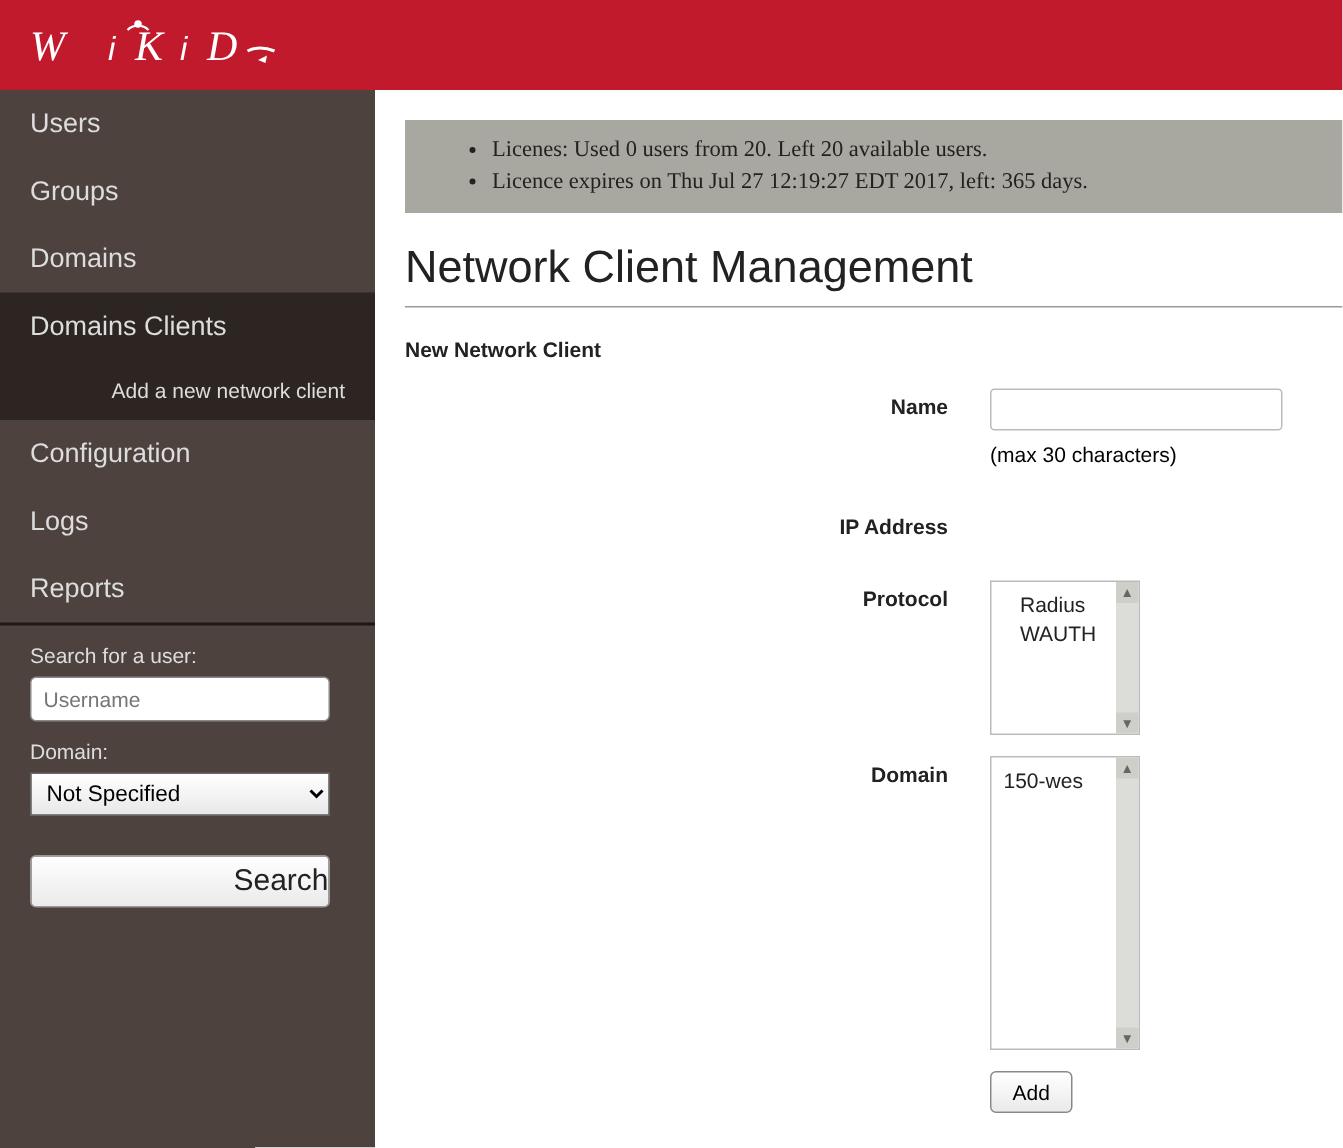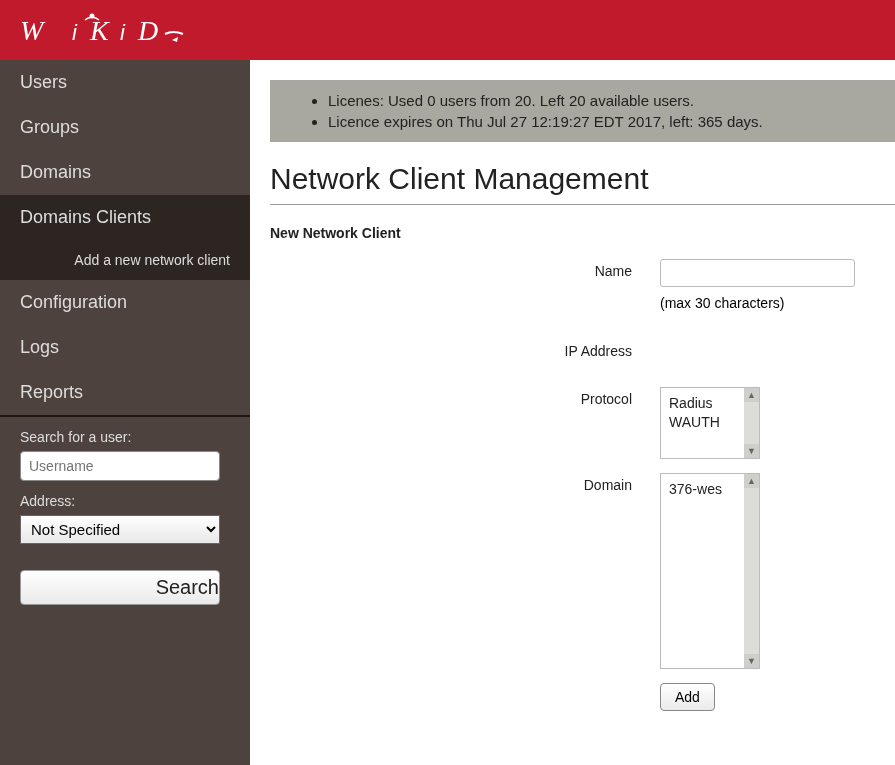--- a/index.html
+++ b/index.html
@@ -15,34 +15,34 @@
   .nav li.sub { background: #2d2522; padding-left: 30px; font-size: 14px; border-top: 0; text-align: right; }
   .nav-divider { height: 2px; background: #1e1715; }
   .search-box { padding: 12px 20px; font-size: 14px; color: #ddd; }
   .search-box label { display: block; margin-bottom: 6px; }
   .search-box input[type=text] { width: 200px; padding: 6px 8px; border: 1px solid #888; border-radius: 4px; font-size: 14px; background: #fff; color: #0369a1; }
   .search-box select { width: 200px; padding: 4px 6px; font-size: 15px; border: 1px solid #666; background: linear-gradient(#fff,#e8e8e8); margin-bottom: 14px; }
   .search-box .spacer { height: 12px; }
   .search-btn { width: 200px; padding: 5px 0; text-align: right; background: linear-gradient(#fff,#eaeaea); border: 1px solid #999; border-radius: 4px; font-size: 20px; cursor: pointer; color: #222; }
   .main { flex: 1; padding: 20px 0 0 20px; background: #fff; }
   .notice { background: #a8a8a0; padding: 10px 20px 10px 40px; margin-bottom: 20px; }
-  .notice ul { list-style: disc; padding-left: 18px; }
+  .notice ul { list-style: disc; padding-left: 18px; font-family: Liberation Serif, serif; }
   .notice li { padding: 2px 0; font-size: 15px; color: #222; }
   h1.page-title { font-size: 30px; font-weight: normal; margin-bottom: 8px; }
   hr.rule { border: none; border-top: 1px solid #999; margin-bottom: 20px; }
   .section-label { font-weight: bold; font-size: 14px; margin-bottom: 18px; }
   .form-row { display: flex; align-items: flex-start; margin-bottom: 28px; }
   .form-row.tight { margin-bottom: 14px; }
-  .form-label { width: 390px; text-align: right; font-weight: normal; font-size: 14px; padding-top: 4px; padding-right: 28px; }
+  .form-label { width: 390px; text-align: right; font-weight: bold; font-size: 14px; padding-top: 4px; padding-right: 28px; }
   .form-field { width: 200px; }
   .form-field input[type=text] { width: 195px; padding: 5px 6px; border: 1px solid #bbb; border-radius: 3px; font-size: 14px; }
   .hint { font-size: 14px; color: #000000; margin-top: 8px; }
   .listbox { width: 100px; border: 1px solid #bbb; background: #fff; position: relative; }
   .listbox.tall { height: 196px; }
-  .listbox.short { height: 72px; }
+  .listbox.short { height: 103px; padding-left: 11px; }
   .listbox .lb-content { padding: 6px 8px; font-size: 14px; line-height: 1.35; }
   .listbox .lb-scroll { position: absolute; right: 0; top: 0; bottom: 0; width: 15px; background: #dcdcd8; display: flex; flex-direction: column; justify-content: space-between; }
   .lb-arrow { height: 14px; background: #cfcfca; display: flex; align-items: center; justify-content: center; font-size: 9px; color: #666; }
   .add-btn { padding: 5px 14px; border: 1px solid #888; border-radius: 4px; background: linear-gradient(#fff,#eaeaea); font-size: 14px; cursor: pointer; }
 </style>
 </head>
 <body>
 
 <div class="header">
   <div class="logo">
@@ -74,21 +74,21 @@
       <li class="sub">Add a new network client</li>
       <li>Configuration</li>
       <li>Logs</li>
       <li>Reports</li>
     </ul>
     <div class="nav-divider"></div>
     <div class="search-box">
       <label>Search for a user:</label>
       <input type="text" placeholder="Username" style="">
       <div class="spacer"></div>
-      <label>Address:</label>
+      <label>Domain:</label>
       <select>
         <option>Not Specified</option>
       </select>
       <div class="spacer"></div>
       <button class="search-btn">Search</button>
     </div>
   </div>
 
   <div class="main">
     <div class="notice">
@@ -129,21 +129,21 @@
           </div>
         </div>
       </div>
     </div>
 
     <div class="form-row tight">
       <div class="form-label">Domain</div>
       <div class="form-field">
         <div class="listbox tall">
           <div class="lb-content">
-            <div>376-wes</div>
+            <div>150-wes</div>
           </div>
           <div class="lb-scroll">
             <div class="lb-arrow">▲</div>
             <div class="lb-arrow">▼</div>
           </div>
         </div>
       </div>
     </div>
 
     <div class="form-row">

